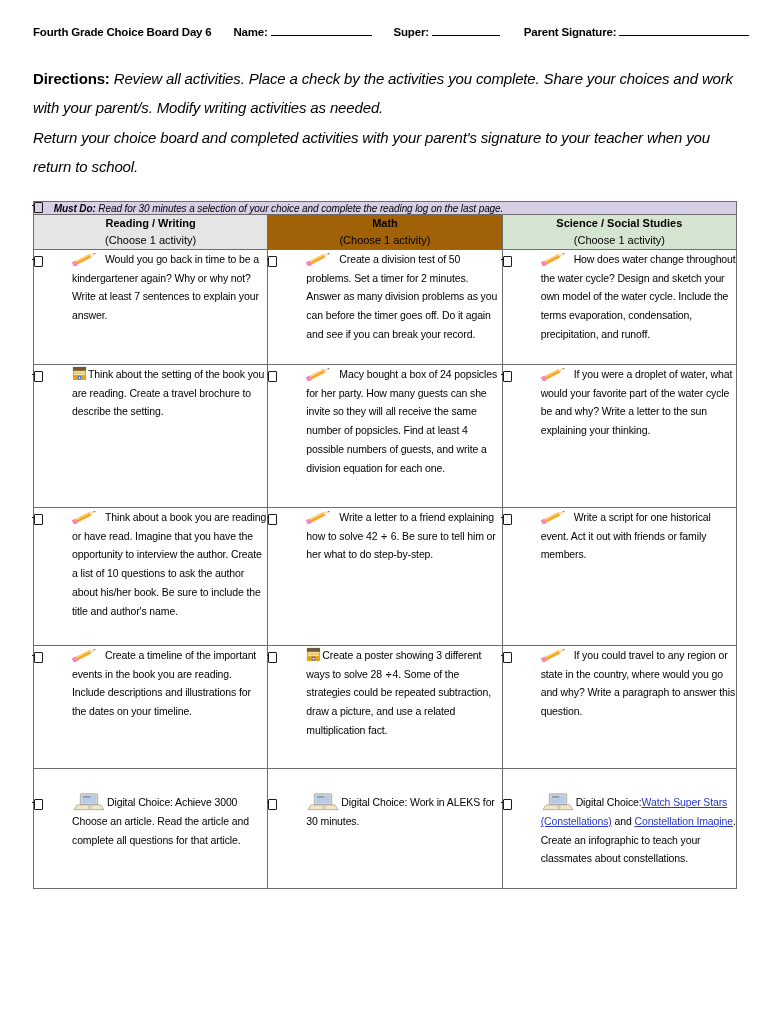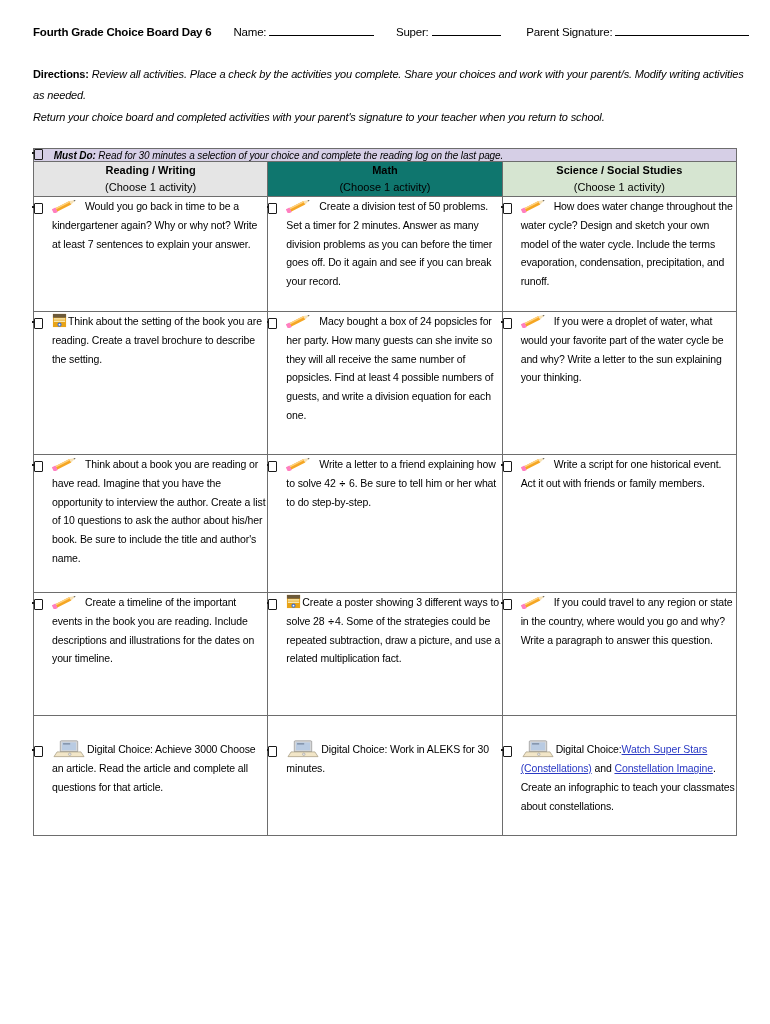--- a/index.html
+++ b/index.html
@@ -27,36 +27,36 @@
   .header-line {
     display: flex;
     align-items: baseline;
     font-size: 11.5px;
     font-weight: bold;
     white-space: nowrap;
     letter-spacing: -0.2px;
     margin-bottom: 26px;
   }
   .header-title { margin-right: 22px; }
-  .field-label { font-weight: normal; }
+  .field-label { font-weight: bold; }
   .rule {
     display: inline-block;
     border-bottom: 1.3px solid #000;
     height: 11px;
     margin: 0 0 0 3px;
   }
   .rule-name { width: 135px; }
   .rule-date { width: 90px; }
   .rule-sig  { width: 172px; }
   .gap-1 { display:inline-block; width: 28px; }
   .gap-2 { display:inline-block; width: 32px; }
 
   
   .directions {
-    font-size: 11px;
+    font-size: 15px;
     line-height: 1.95;
     letter-spacing: -0.15px;
     margin-bottom: 20px;
   }
   .directions b { font-weight: bold; font-style: normal; }
   .directions .dir-body { font-style: italic; }
 
   
   .board {
     border-collapse: collapse;
@@ -82,30 +82,30 @@
 
   .col-head {
     text-align: center;
     padding: 11px 4px 13px 4px;
     font-size: 11px;
     line-height: 1.55;
   }
   .col-head .ch-title { font-weight: bold; }
   .col-head .ch-sub { }
   .head-reading { background: #e5e5e5; }
-  .head-math    { background: #0f766e; }
+  .head-math    { background: #a16207; }
   .head-science { background: #d6e5d1; text-align: center; }
 
   .act-cell {
     padding: 12px 12px 14px 10px;
     font-size: 10.5px;
     line-height: 1.78;
     letter-spacing: -0.12px;
   }
-  .act-inner { display: flex; align-items: flex-start; }
+  .act-inner { display: flex; align-items: flex-start; gap: 20px; }
   .chk-col {
     flex: 0 0 auto;
     width: 18px;
     padding-top: 3px;
   }
   .txt-col { flex: 1 1 auto; }
 
   
   .chk {
     display: inline-block;

